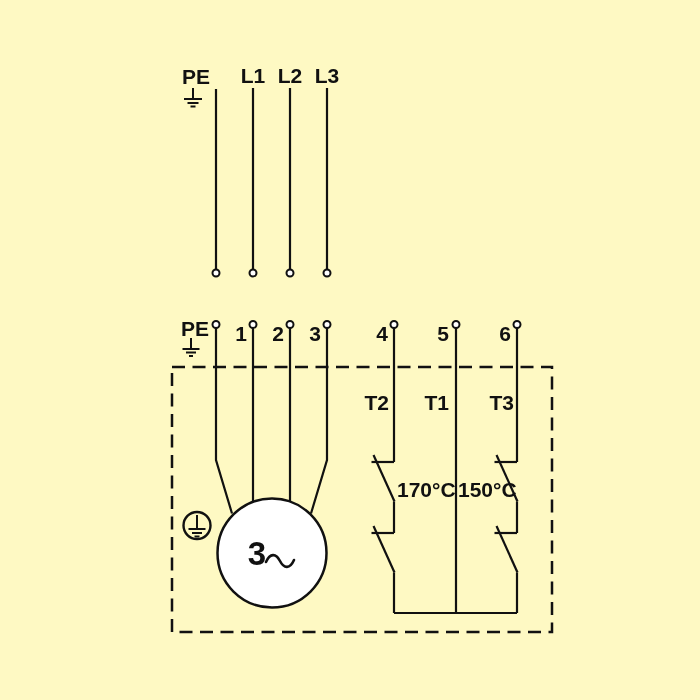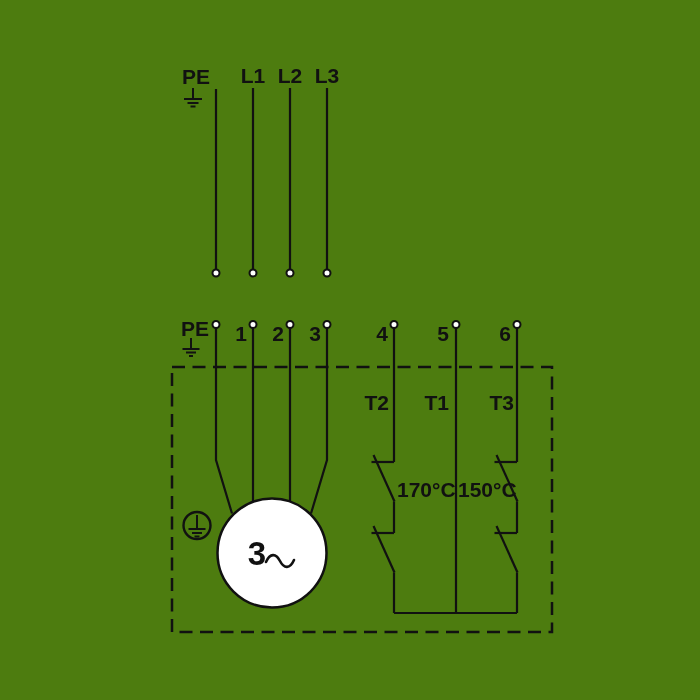--- a/index.html
+++ b/index.html
@@ -1,16 +1,16 @@
 <!DOCTYPE html>
 <html><head>
 <meta charset="utf-8">
 <style>
   html,body{margin:0;padding:0;background:#fff;}
-  .canvas{position:relative;width:700px;height:700px;background:#4d7c0f;overflow:hidden;}
+  .canvas{position:relative;width:700px;height:700px;background:#fef9c3;overflow:hidden;}
   svg{display:block;}
   .lbl{font-family:"Liberation Sans","DejaVu Sans",sans-serif;font-weight:bold;font-size:21px;fill:#111;}
   .lbl-big{font-family:"Liberation Sans","DejaVu Sans",sans-serif;font-weight:bold;font-size:33px;fill:#111;}
   .wire{stroke:#111;stroke-width:2.2;fill:none;stroke-linejoin:miter;}
   .thin{stroke:#111;stroke-width:2;fill:none;}
   .dashed{stroke:#111;stroke-width:2.5;fill:none;stroke-dasharray:13 7.5;}
   .term{fill:#fff;stroke:#111;stroke-width:2;}
   .motor{fill:#fff;stroke:#111;stroke-width:2.5;}
 </style>
 </head>

